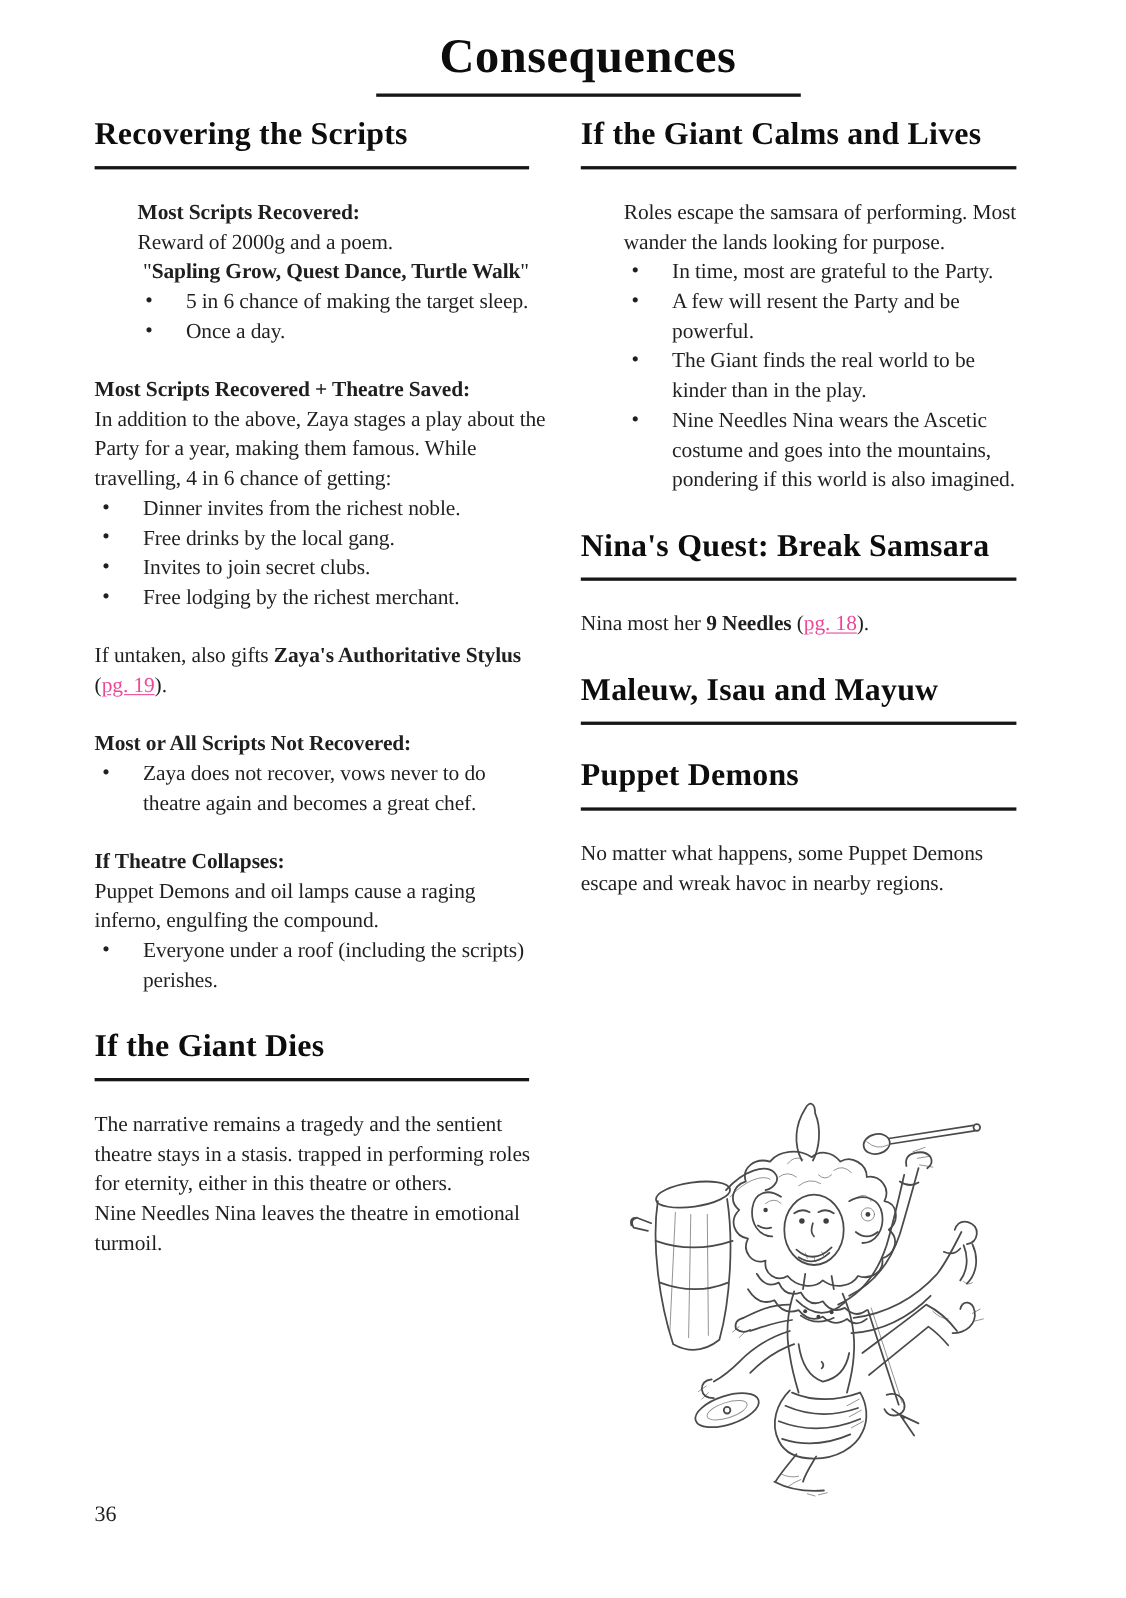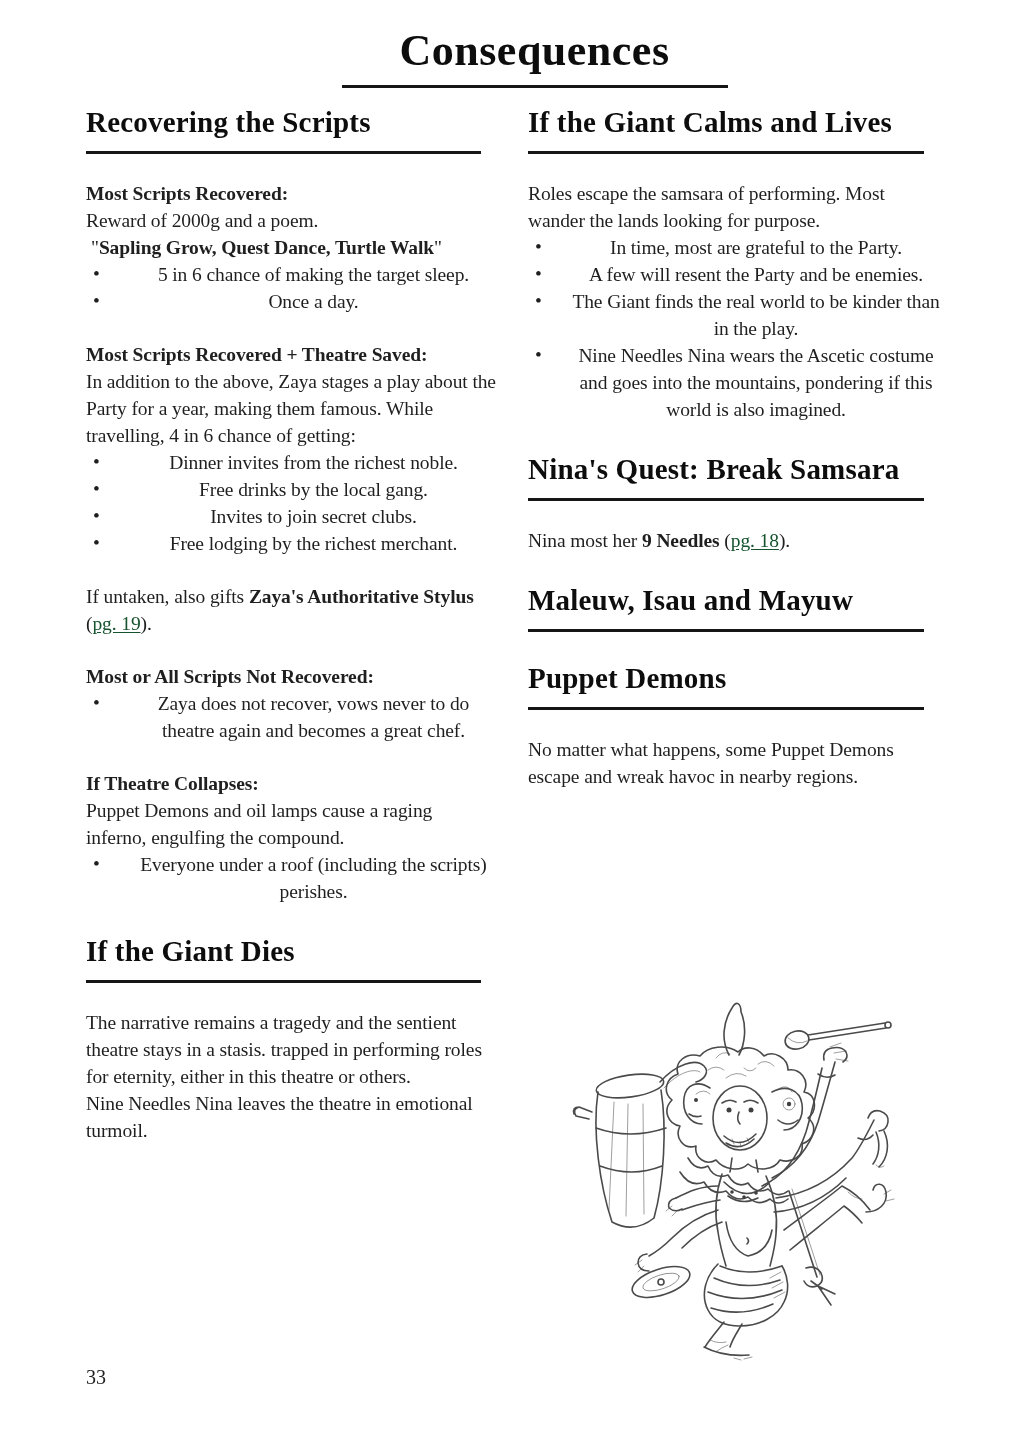--- a/index.html
+++ b/index.html
@@ -14,29 +14,29 @@
   h1.title { margin:0; font-size:44px; line-height:1.12; font-weight:700; color:#0d0d0d; letter-spacing:0.5px; }
   .title-rule { width:386px; height:0; border-top:3px solid #161616; margin:10px auto 0 auto; }
   
   .col { position:absolute; top:104px; }
   .col-left  { left:86px;  width:411px; }
   .col-right { left:528px; width:412px; }
   h2.sec-heading { margin:0; font-size:29px; line-height:36px; font-weight:700; color:#0d0d0d; letter-spacing:0.2px; }
   .sec-heading.spaced { margin-top:28px; }
   hr.rule { border:none; border-top:3px solid #161616; margin:11px 0 0 0; width:96%; }
   .body-block { margin-top:26px; font-size:19.5px; line-height:27px; letter-spacing:-0.1px; }
-  .body-block.first { margin-top:26px; }
+  .body-block.first { margin-top:26px;margin-left:39px; }
   p { margin:0; }
   .bold { font-weight:700; }
   .quote-line { padding-left:5px; }
   .narrow { max-width:397px; }
   ul.bullets { list-style:none; margin:0; padding:0; }
-  ul.bullets li { position:relative; padding-left:44px;text-align:center; }
+  ul.bullets li { position:relative; padding-left:44px; }
   ul.bullets li::before { content:"\2022"; position:absolute; left:7px; top:-1px; }
-  a.pagelink { color:#14532d; text-decoration:underline; text-underline-offset:2px; cursor:pointer; }
+  a.pagelink { color:#ec4899; text-decoration:underline; text-underline-offset:2px; cursor:pointer; }
   .page-number { position:absolute; left:86px; top:1366px; font-size:20px; color:#1f1f1f; }
   
   .illustration { position:absolute; left:548px; top:960px; width:460px; height:420px; }
   .sketch { stroke:#4a4a4a; fill:none; stroke-width:1.6; stroke-linecap:round; stroke-linejoin:round; }
   .light { stroke-width:0.9; opacity:0.6; }
   .dot { fill:#3f3f3f; stroke:none; }
 </style>
 </head>
 <body>
 
@@ -107,21 +107,21 @@
 
   <div class="col col-right">
 
     <section>
       <h2 class="sec-heading">If the Giant Calms and Lives</h2>
       <hr class="rule">
       <div class="body-block first">
         <p>Roles escape the samsara of performing. Most wander the lands looking for purpose.</p>
         <ul class="bullets">
           <li>In time, most are grateful to the Party.</li>
-          <li>A few will resent the Party and be enemies.</li>
+          <li>A few will resent the Party and be powerful.</li>
           <li>The Giant finds the real world to be kinder than in the play.</li>
           <li>Nine Needles Nina wears the Ascetic costume and goes into the mountains, pondering if this world is also imagined.</li>
         </ul>
       </div>
     </section>
 
     <section>
       <h2 class="sec-heading spaced">Nina's Quest: Break Samsara</h2>
       <hr class="rule">
       <div class="body-block">
@@ -231,15 +231,15 @@
         <path d="M318,252 C330,252 340,244 338,232 C336,222 327,222 325,230"></path>
         <path class="light" d="M336,234 l7,-4 M338,241 l8,-2 M300,232 q7,7 14,7"></path>
 
         <path d="M176,362 C168,372 161,380 157,387 M194,364 C188,374 184,380 182,387"></path>
         <path d="M156,387 q19,10 45,8"></path>
         <path class="light" d="M196,399 l8,-2 M186,398 l7,2 M180,385 q-7,3 -11,6 M162,380 q8,4 16,2"></path>
       </g>
     </svg>
   </div>
 
-  <div class="page-number">33</div>
+  <div class="page-number">36</div>
 
 </div>
 
 </body></html>

